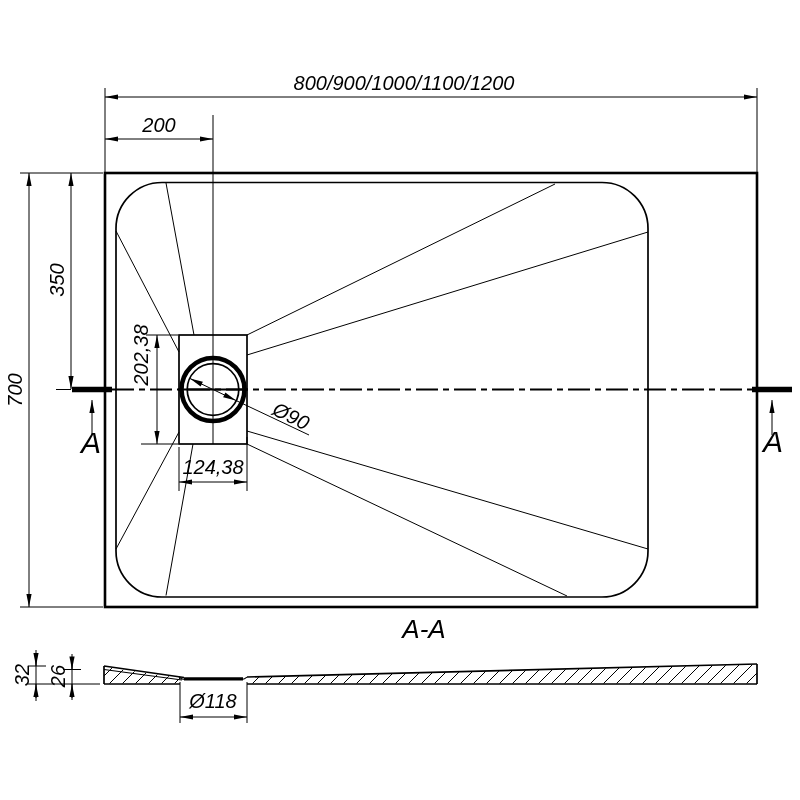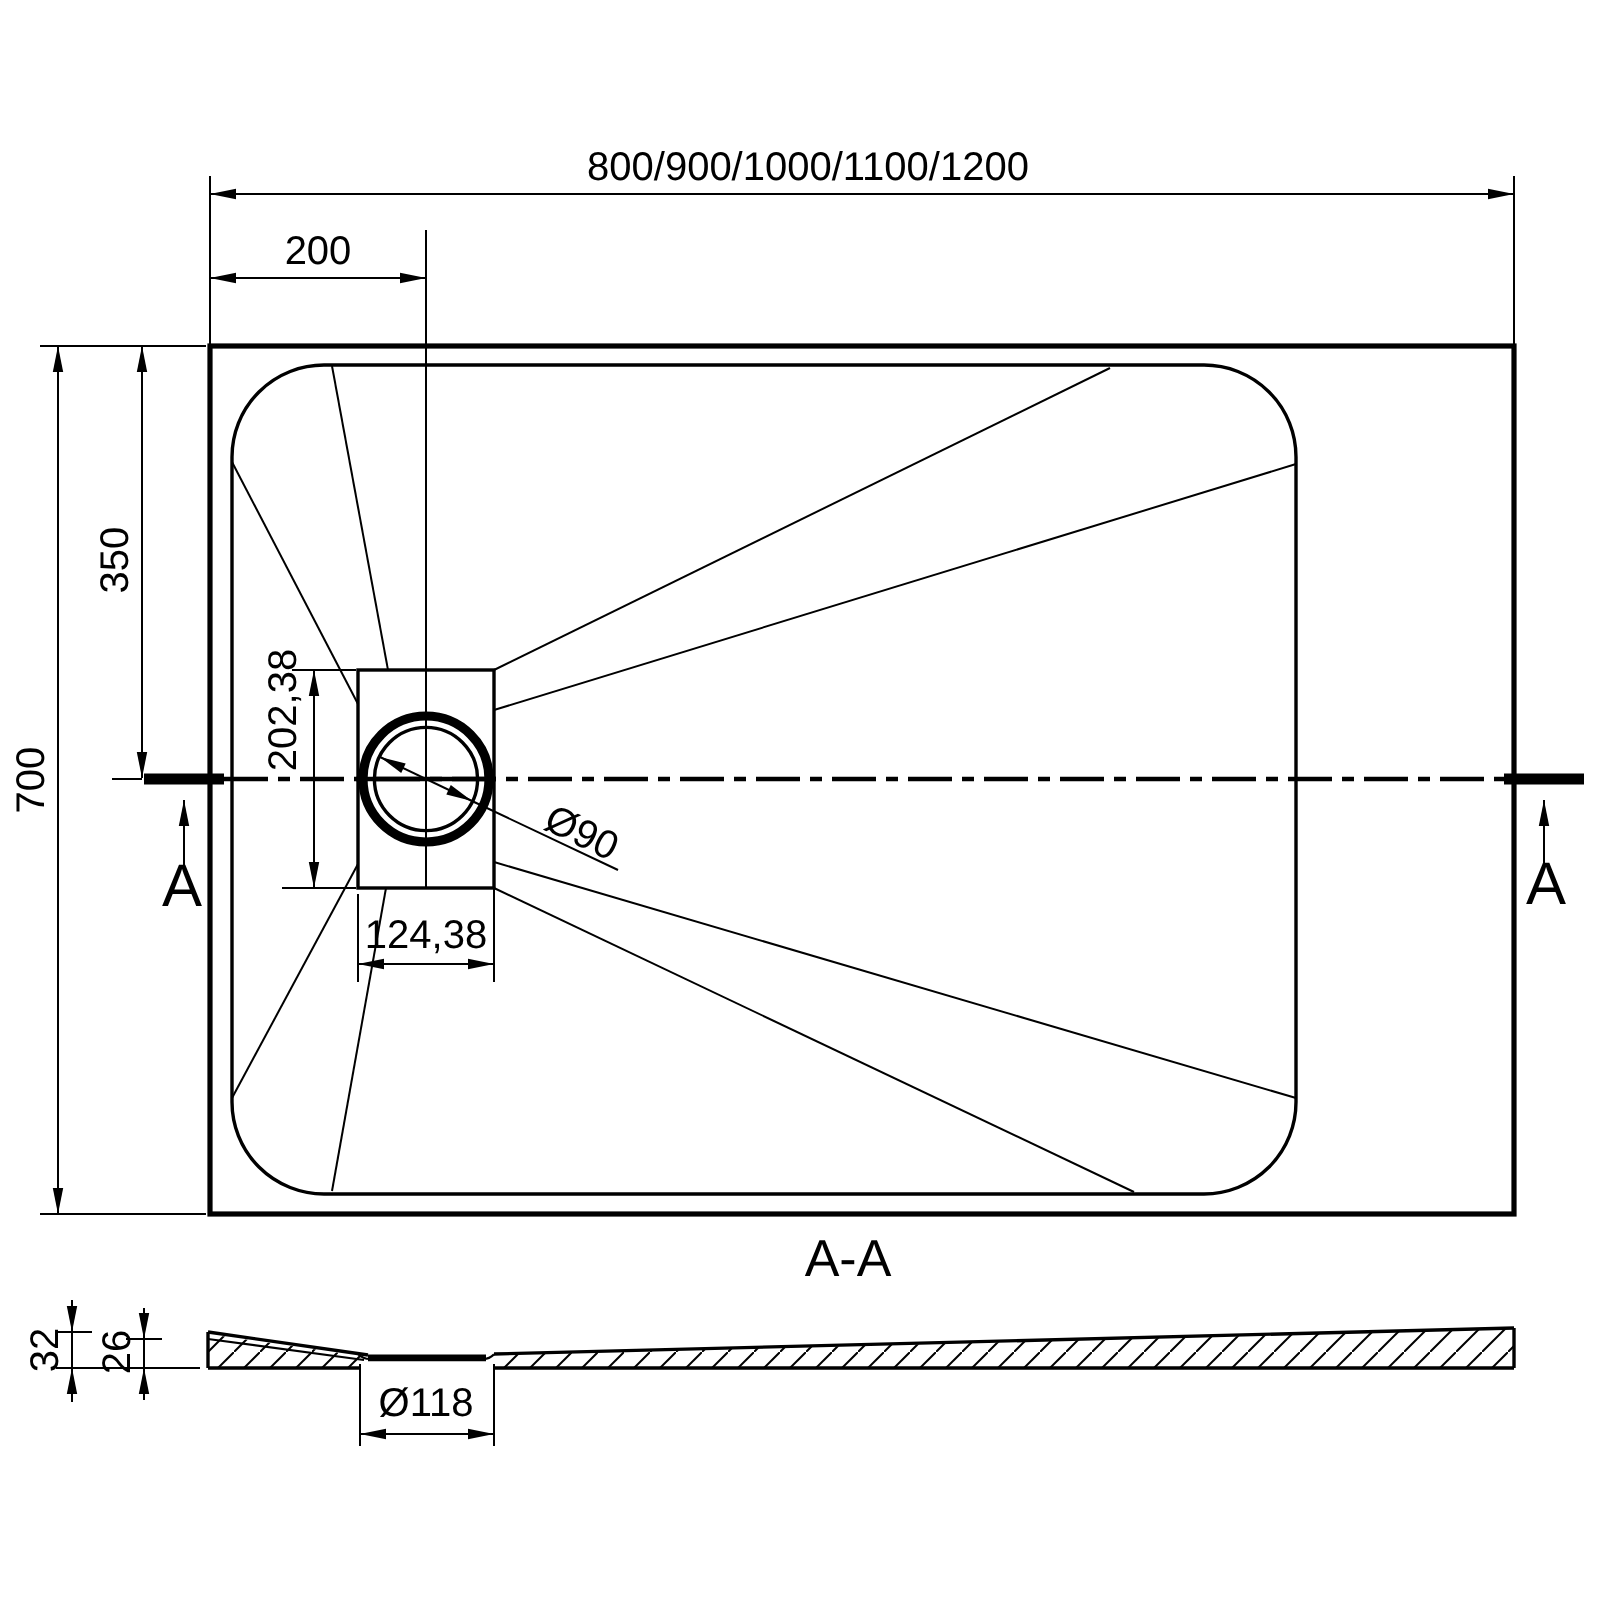--- a/index.html
+++ b/index.html
@@ -9,20 +9,21 @@
     width: 800px;
     height: 800px;
     font-family: "Liberation Sans", sans-serif;
   }
   .canvas {
     position: relative;
     width: 800px;
     height: 800px;
     background: #ffffff;
     overflow: hidden;
+    font-style: italic;
   }
   svg { display: block; }
   svg text {
     fill: #000000;
     font-family: "Liberation Sans", sans-serif;
   }
   .dim-text  { font-size: 20px; }
   .dim-text-lg { font-size: 20px; }
   .marker-text { font-size: 30px; }
   .section-title { font-size: 26px; }

